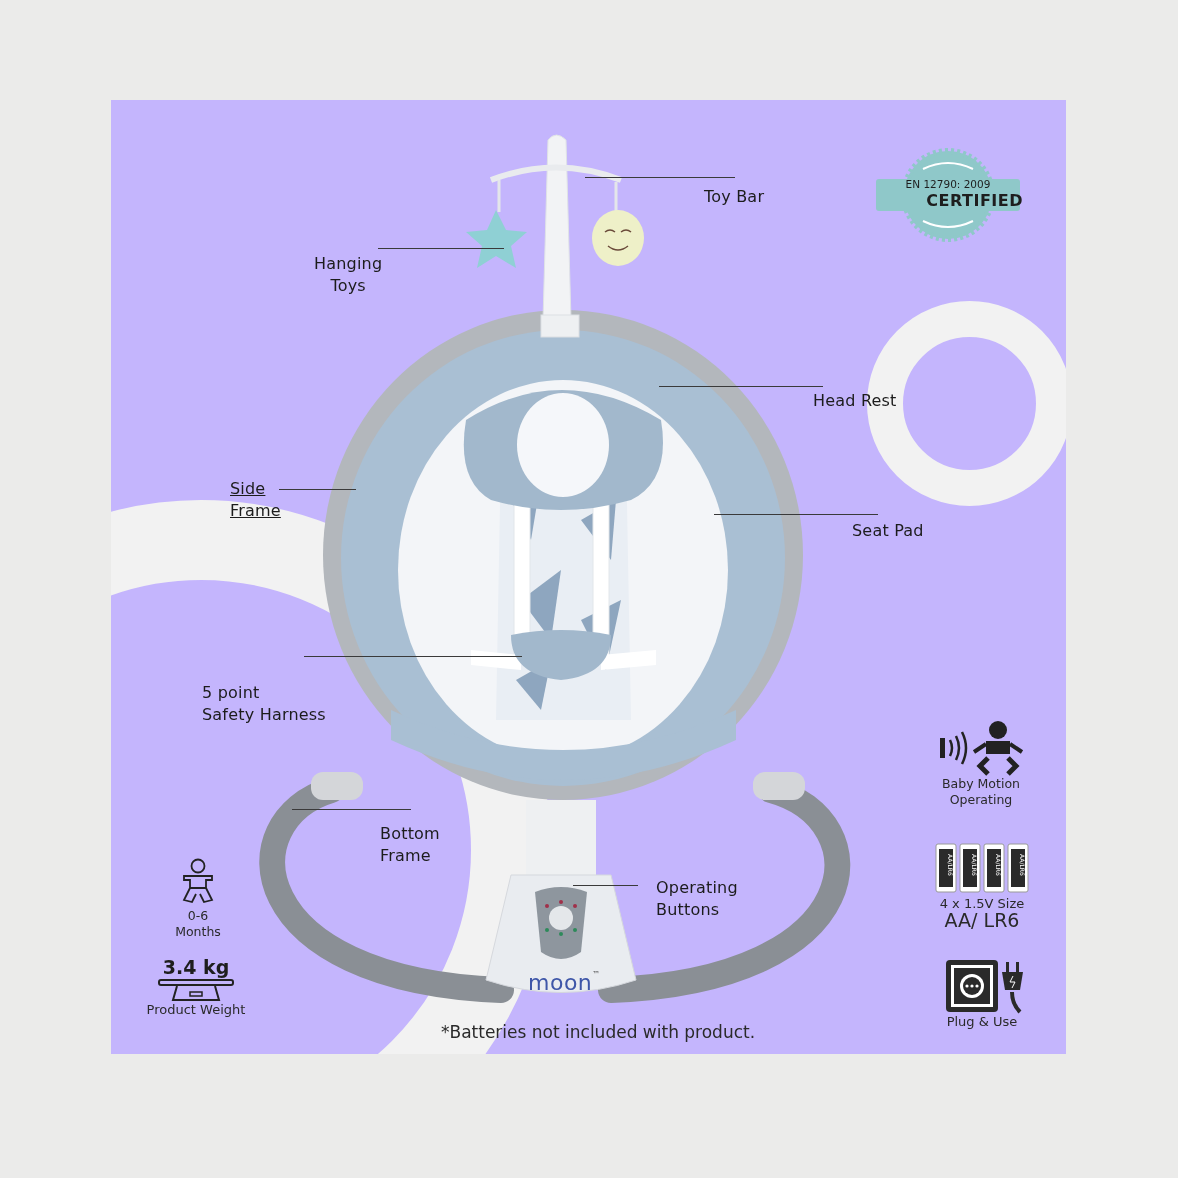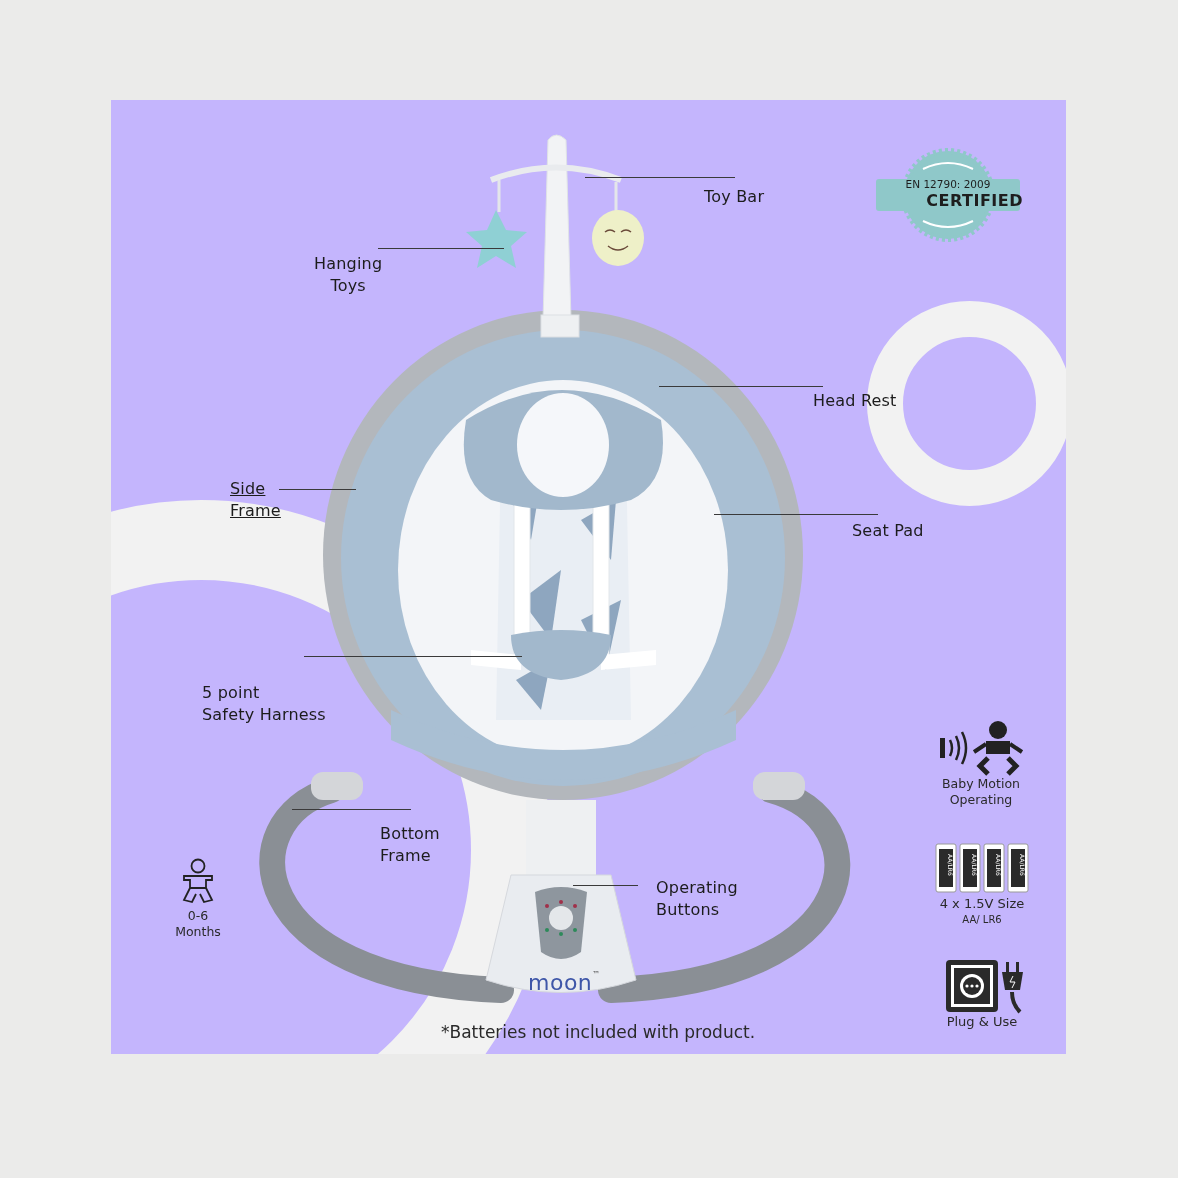--- a/index.html
+++ b/index.html
@@ -161,21 +161,21 @@
           <rect x="77" y="9" width="14" height="38"></rect>
       </g>
       <g fill="#fff" font-size="6" font-family="DejaVu Sans, sans-serif">
         <text x="14" y="14" transform="rotate(90 14 14)">AA/LR6</text>
         <text x="38" y="14" transform="rotate(90 38 14)">AA/LR6</text>
         <text x="62" y="14" transform="rotate(90 62 14)">AA/LR6</text>
         <text x="86" y="14" transform="rotate(90 86 14)">AA/LR6</text>
       </g>
     </svg>
     <div class="small" style="font-size:13px;">4 x 1.5V Size</div>
-    <div class="small" style="font-size:10px;">AA/ LR6</div>
+    <div class="small" style="font-size:19px;">AA/ LR6</div>
   </div>
 
   <div class="abs" style="left:816px; top:858px; width:110px;">
     <svg style="display:block; margin:0 auto;" width="96" height="56" viewBox="0 0 96 56">
       <rect x="12" y="2" width="52" height="52" rx="4" fill="#2a2a2a"></rect>
       <rect x="17" y="7" width="42" height="42" fill="#fff"></rect>
       <rect x="20" y="10" width="36" height="36" fill="#2a2a2a"></rect>
       <circle cx="38" cy="28" r="12" fill="#fff"></circle>
       <circle cx="38" cy="28" r="9" fill="#2a2a2a"></circle>
       <circle cx="33" cy="28" r="1.6" fill="#fff"></circle>
@@ -193,14 +193,23 @@
   <div class="abs" style="left:45px; top:758px; width:84px;">
     <svg style="display:block; margin:0 auto;" width="40" height="50" viewBox="0 0 40 50">
       <circle cx="20" cy="8" r="6.5" stroke="#222" stroke-width="1.8" fill="none"></circle>
       <path d="M 6 18 L 34 18 L 34 22 L 28 22 L 28 30 L 12 30 L 12 22 L 6 22 Z" stroke="#222" stroke-width="1.8" fill="none"></path>
       <path d="M 12 30 L 6 42 L 14 44 L 18 36 M 28 30 L 34 42 L 26 44 L 22 36" stroke="#222" stroke-width="1.8" fill="none"></path>
     </svg>
     <div class="small">0-6</div>
     <div class="small">Months</div>
   </div>
 
+  <div class="abs" style="left:20px; top:856px; width:130px;">
+    <div style="text-align:center; font-size:19px; font-weight:bold; color:#1e1e1e;">3.4 kg</div>
+    <svg style="display:block; margin:0 auto;" width="78" height="24" viewBox="0 0 78 24">
+      <rect x="2" y="2" width="74" height="5" rx="2" stroke="#222" stroke-width="2" fill="none"></rect>
+      <path d="M 20 8 L 16 22 L 62 22 L 58 8" stroke="#222" stroke-width="2" fill="none"></path>
+      <rect x="33" y="14" width="12" height="4" stroke="#222" stroke-width="1.5" fill="none"></rect>
+    </svg>
+    <div class="small" style="font-size:13px;">Product Weight</div>
+  </div>
 
 </div>
 
 </body></html>

